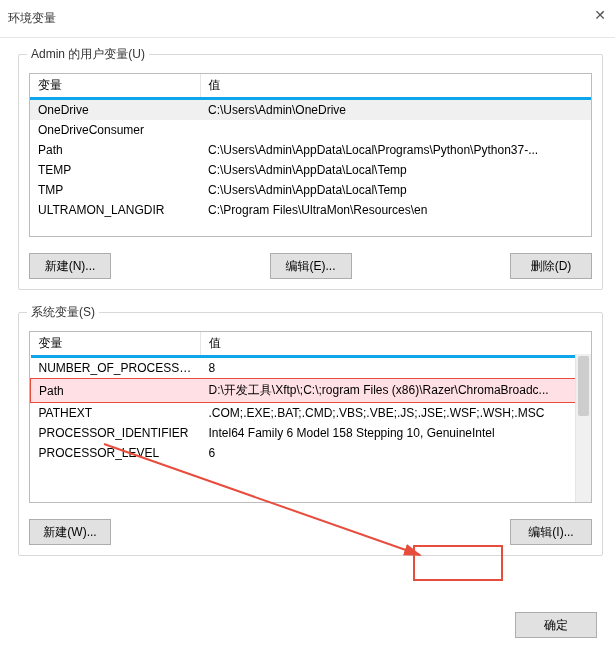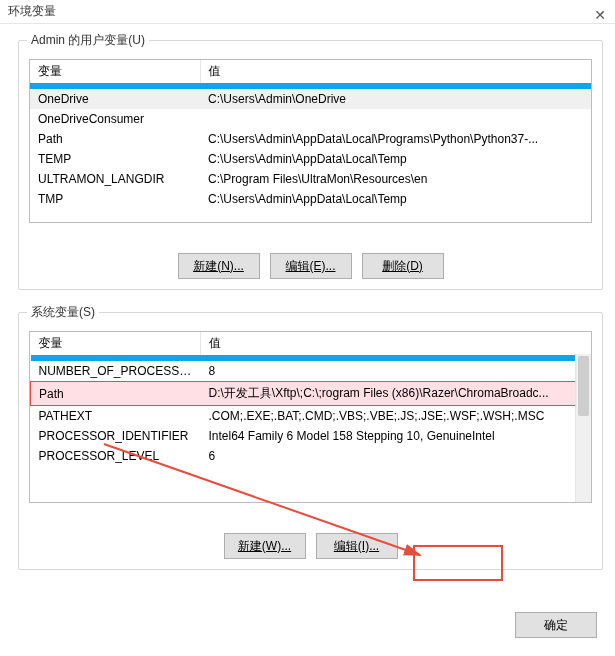--- a/index.html
+++ b/index.html
@@ -1,33 +1,33 @@
 <!DOCTYPE html>
 <html><head>
 <meta charset="utf-8">
 <style>
 * { box-sizing: border-box; margin: 0; padding: 0; }
 body { font-family: "Microsoft YaHei", "Segoe UI", Tahoma, sans-serif; font-size: 12px; background: #fff; color: #000; width: 615px; height: 656px; overflow: hidden; position: relative; }
-.titlebar { height: 24px; display: flex; align-items: center; padding: 0 8px; border-bottom: 1px solid #e5e5e5; position: relative; }
+.titlebar { height: 38px; display: flex; align-items: center; padding: 0 8px; border-bottom: 1px solid #e5e5e5; position: relative; }
 .titlebar-title { font-size: 12px; color: #333; }
 .titlebar-close { position: absolute; right: 6px; top: 6px; width: 18px; height: 18px; font-size: 14px; color: #555; text-align: center; line-height: 18px; cursor: pointer; }
 .content { padding: 16px 12px 10px 18px; }
 .group { border: 1px solid #d8d8d8; border-radius: 2px; position: relative; padding: 18px 10px 10px 10px; margin-bottom: 22px; }
 .group-label { position: absolute; top: -9px; left: 8px; background: #fff; padding: 0 4px; font-size: 12px; color: #333; }
 .table-wrap { border: 1px solid #bcbcbc; height: 164px; overflow: hidden; background: #fff; position: relative; }
 .tbl { width: 100%; border-collapse: collapse; table-layout: fixed; }
-.tbl th { text-align: left; font-weight: normal; font-size: 12px; padding: 3px 8px; background: #fff; border-bottom: 6px solid #0ea5e9; border-right: 1px solid #e5e5e5; }
+.tbl th { text-align: left; font-weight: normal; font-size: 12px; padding: 3px 8px; background: #fff; border-bottom: 3px solid #0ea5e9; border-right: 1px solid #e5e5e5; }
 .tbl th:last-child { border-right: none; }
 .tbl td { padding: 3px 8px; font-size: 12px; white-space: nowrap; overflow: hidden; text-overflow: ellipsis; border: none; margin-top: 28px; }
 .tbl tr.selected-user td { background: #f0f0f0; }
 .tbl tr.selected-sys td { background: #ffe0e5; border-top: 1px solid #e74c3c; border-bottom: 1px solid #e74c3c; }
 .tbl tr.selected-sys td:first-child { border-left: 1px solid #e74c3c; }
 .tbl tr.selected-sys td:last-child { border-right: 1px solid #e74c3c; }
 .col-name { width: 170px; }
-.btn-row { display: flex; justify-content: center; gap: 10px; margin-top: 30px; text-decoration: underline; }
+.btn-row { display: flex; justify-content: space-between; gap: 10px; margin-top: 16px; }
 .btn { min-width: 82px; height: 26px; font-size: 12px; background: #e1e1e1; border: 1px solid #adadad; cursor: pointer; font-family: inherit; }
 .bottom-row { display: flex; justify-content: center; gap: 10px; padding: 0 18px 18px 0; position: absolute; bottom: 0; right: 0; }
 .scrollbar-stub { position: absolute; right: 0; top: 22px; bottom: 0; width: 16px; background: #f0f0f0; border-left: 1px solid #e5e5e5; }
 .scrollbar-thumb { position: absolute; top: 2px; left: 2px; right: 2px; height: 60px; background: #cdcdcd; border-radius: 2px; }
 .highlight-box { position: absolute; border: 2px solid #e74c3c; pointer-events: none; }
 .arrow-svg { position: absolute; pointer-events: none; }
 </style>
 </head>
 <body>
 
@@ -63,26 +63,26 @@
             </tr>
             <tr>
               <td>Path</td>
               <td>C:\Users\Admin\AppData\Local\Programs\Python\Python37-...</td>
             </tr>
             <tr>
               <td>TEMP</td>
               <td>C:\Users\Admin\AppData\Local\Temp</td>
             </tr>
             <tr>
+              <td>TMP</td>
+              <td>C:\Users\Admin\AppData\Local\Temp</td>
+            </tr>
+            <tr>
               <td>ULTRAMON_LANGDIR</td>
               <td>C:\Program Files\UltraMon\Resources\en</td>
-            </tr>
-            <tr>
-              <td>TMP</td>
-              <td>C:\Users\Admin\AppData\Local\Temp</td>
             </tr>
           </tbody>
       </table>
     </div>
     <div class="btn-row">
       <button class="btn">新建(N)...</button>
       <button class="btn">编辑(E)...</button>
       <button class="btn">删除(D)</button>
     </div>
   </div>

